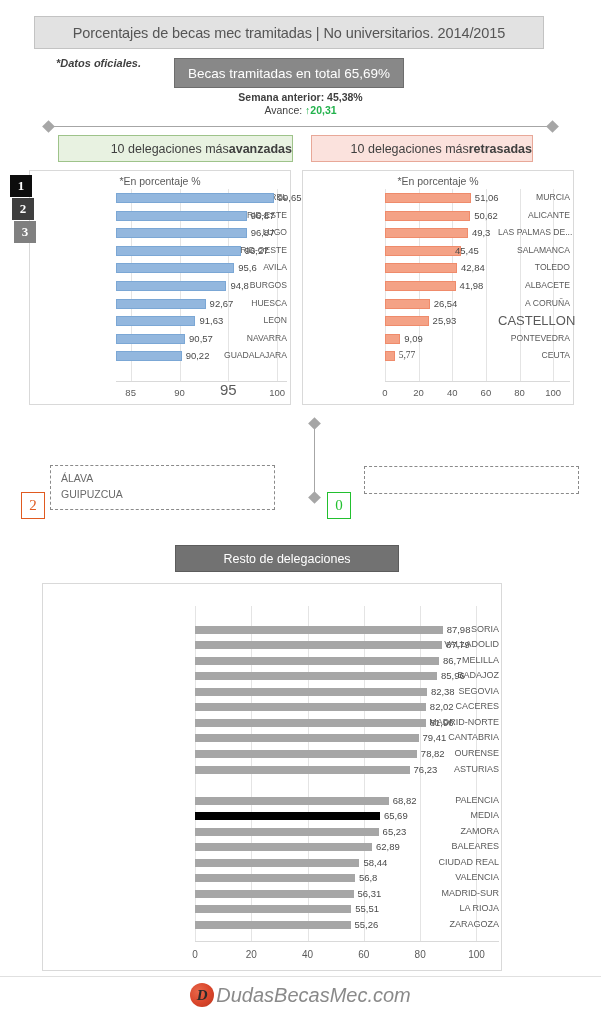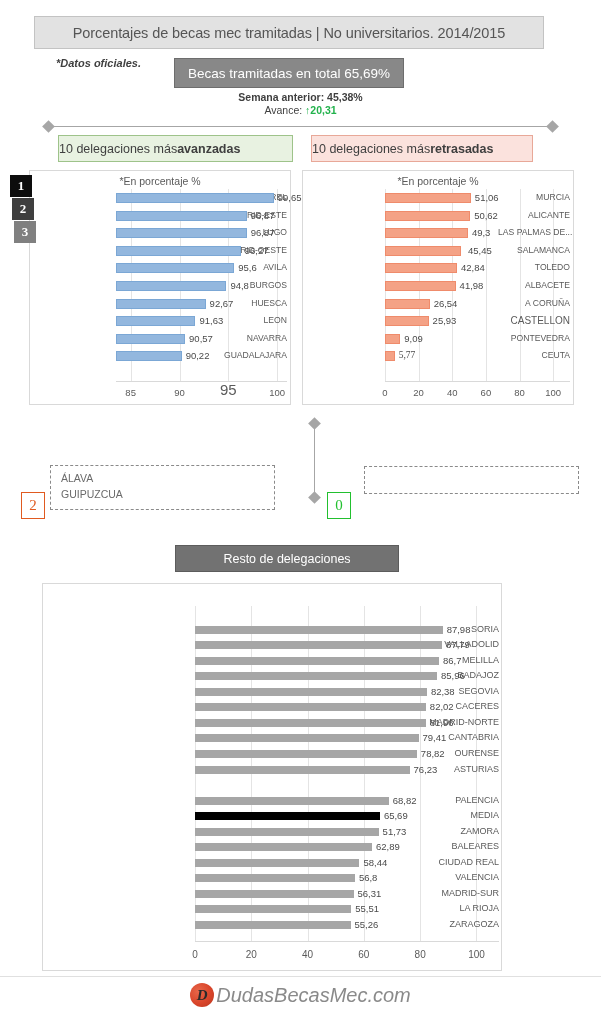--- a/index.html
+++ b/index.html
@@ -44,21 +44,21 @@
   .hdivider .dia {
     position: absolute; top: 0px; width: 9px; height: 9px; background: #a6a6a6;
     transform: rotate(45deg);
   }
   .hdivider .dia.l { left: 0; }
   .hdivider .dia.r { right: 0; }
 
   
   .pill {
     position: absolute; height: 27px; display: flex; align-items: center;
-    justify-content: flex-start; font-size: 12.5px;
+    justify-content: flex-end; font-size: 12.5px;
   }
   .pill.green { left: 58px; top: 135px; width: 235px; background: #e8f2e1; border: 1px solid #9ec38a; color: #3f3f3f; }
   .pill.red   { left: 311px; top: 135px; width: 222px; background: #fbe2dd; border: 1px solid #e8a898; color: #3f3f3f; }
   .pill b { font-weight: bold; }
 
   
   .panel { position: absolute; background: #ffffff; border: 1px solid #d9d9d9; }
   .panel-left  { left: 29px;  top: 170px; width: 262px; height: 235px; }
   .panel-right { left: 302px; top: 170px; width: 272px; height: 235px; }
 
@@ -273,39 +273,39 @@
           <span class="val" style="left: 167.134px; line-height: 17.6px; font-size: 9.5px;">50,62</span>
         </div>
         <div class="row" style="top: 35.2px; height: 17.6px;">
           <span class="cat" style="width: 72px; line-height: 17.6px; font-size: 8.6px;">LAS PALMAS DE...</span>
           <div class="bar orange" style="left: 78px; width: 82.9136px; top: 4px; height: 10px;"></div>
           <span class="val" style="left: 164.914px; line-height: 17.6px; font-size: 9.5px;">49,3</span>
         </div>
         <div class="row" style="top: 52.8px; height: 17.6px;">
           <span class="cat" style="width: 72px; line-height: 17.6px; font-size: 8.6px;">SALAMANCA</span>
           <div class="bar orange" style="left: 78px; width: 76.4386px; top: 4px; height: 10px;"></div>
-          <span class="val" style="left: 161px; line-height: 17.6px; font-size: 9.5px;">45,45</span>
+          <span class="val" style="left: 148px; line-height: 17.6px; font-size: 9.5px;">45,45</span>
         </div>
         <div class="row" style="top: 70.4px; height: 17.6px;">
           <span class="cat" style="width: 72px; line-height: 17.6px; font-size: 8.6px;">TOLEDO</span>
           <div class="bar orange" style="left: 78px; width: 72.0491px; top: 4px; height: 10px;"></div>
           <span class="val" style="left: 154.049px; line-height: 17.6px; font-size: 9.5px;">42,84</span>
         </div>
         <div class="row" style="top: 88px; height: 17.6px;">
           <span class="cat" style="width: 72px; line-height: 17.6px; font-size: 8.6px;">ALBACETE</span>
           <div class="bar orange" style="left: 78px; width: 70.6027px; top: 4px; height: 10px;"></div>
           <span class="val" style="left: 152.603px; line-height: 17.6px; font-size: 9.5px;">41,98</span>
         </div>
         <div class="row" style="top: 105.6px; height: 17.6px;">
           <span class="cat" style="width: 72px; line-height: 17.6px; font-size: 8.6px;">A CORUÑA</span>
           <div class="bar orange" style="left: 78px; width: 44.6355px; top: 4px; height: 10px;"></div>
           <span class="val" style="left: 126.635px; line-height: 17.6px; font-size: 9.5px;">26,54</span>
         </div>
         <div class="row" style="top: 123.2px; height: 17.6px;">
-          <span class="cat" style="width: 72px; line-height: 17.6px; font-size: 10px;">CASTELLON</span>
+          <span class="cat" style="width: 72px; line-height: 17.6px; font-size: 13px;">CASTELLON</span>
           <div class="bar orange" style="left: 78px; width: 43.6095px; top: 4px; height: 10px;"></div>
           <span class="val" style="left: 125.61px; line-height: 17.6px; font-size: 9.5px;">25,93</span>
         </div>
         <div class="row" style="top: 140.8px; height: 17.6px;">
           <span class="cat" style="width: 72px; line-height: 17.6px; font-size: 8.6px;">PONTEVEDRA</span>
           <div class="bar orange" style="left: 78px; width: 15.2877px; top: 4px; height: 10px;"></div>
           <span class="val" style="left: 97.2877px; line-height: 17.6px; font-size: 9.5px;">9,09</span>
         </div>
         <div class="row" style="top: 158.4px; height: 17.6px;">
           <span class="cat" style="width: 72px; line-height: 17.6px; font-size: 8.6px;">CEUTA</span>
@@ -407,21 +407,21 @@
           <span class="val" style="left: 345.716px; line-height: 15.55px; font-size: 9.5px;">68,82</span>
         </div>
         <div class="row" style="top: 202.15px; height: 15.55px;">
           <span class="cat" style="width: 142px; line-height: 15.55px; font-size: 9px;">MEDIA</span>
           <div class="bar black" style="left: 148px; width: 184.905px; top: 4px; height: 8px;"></div>
           <span class="val" style="left: 336.905px; line-height: 15.55px; font-size: 9.5px;">65,69</span>
         </div>
         <div class="row" style="top: 217.7px; height: 15.55px;">
           <span class="cat" style="width: 142px; line-height: 15.55px; font-size: 9px;">ZAMORA</span>
           <div class="bar gray" style="left: 148px; width: 183.61px; top: 4px; height: 8px;"></div>
-          <span class="val" style="left: 335.61px; line-height: 15.55px; font-size: 9.5px;">51,73</span>
+          <span class="val" style="left: 335.61px; line-height: 15.55px; font-size: 9.5px;">65,23</span>
         </div>
         <div class="row" style="top: 233.25px; height: 15.55px;">
           <span class="cat" style="width: 142px; line-height: 15.55px; font-size: 9px;">BALEARES</span>
           <div class="bar gray" style="left: 148px; width: 177.024px; top: 4px; height: 8px;"></div>
           <span class="val" style="left: 329.024px; line-height: 15.55px; font-size: 9.5px;">62,89</span>
         </div>
         <div class="row" style="top: 248.8px; height: 15.55px;">
           <span class="cat" style="width: 142px; line-height: 15.55px; font-size: 9px;">CIUDAD REAL</span>
           <div class="bar gray" style="left: 148px; width: 164.498px; top: 4px; height: 8px;"></div>
           <span class="val" style="left: 316.498px; line-height: 15.55px; font-size: 9.5px;">58,44</span>

